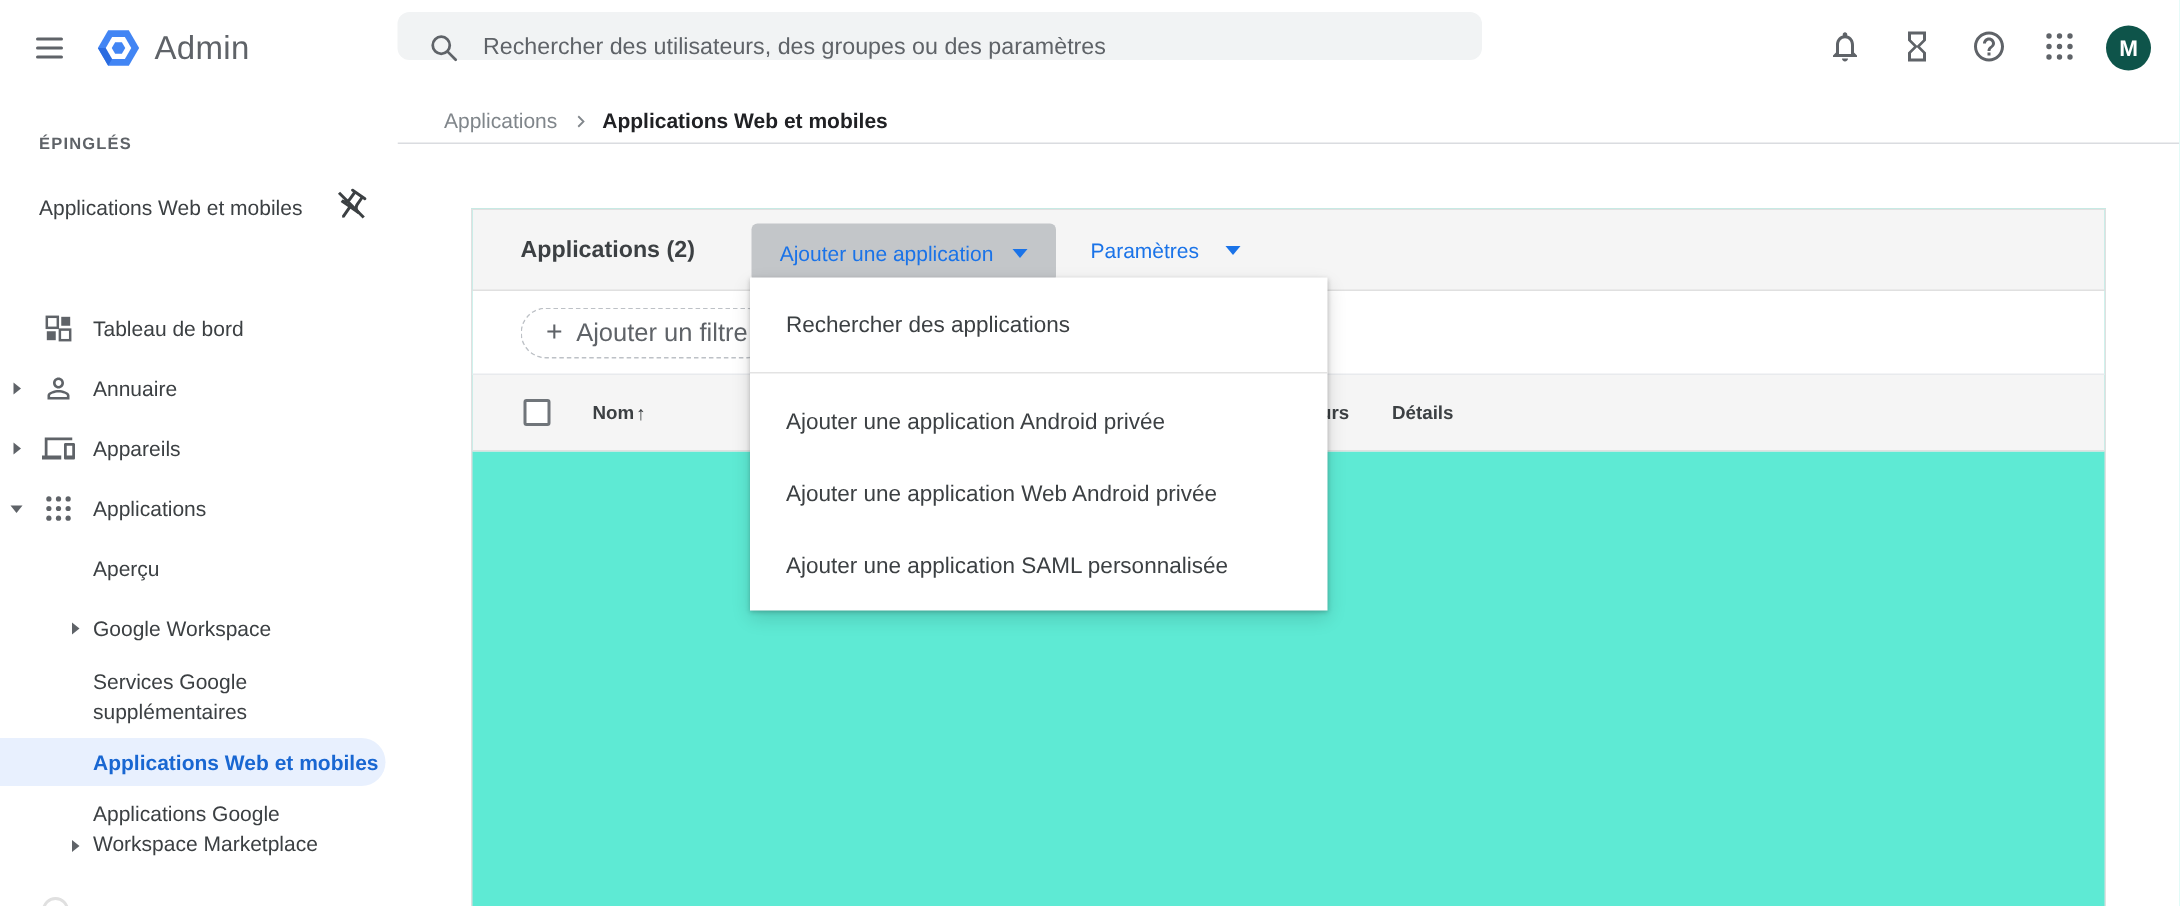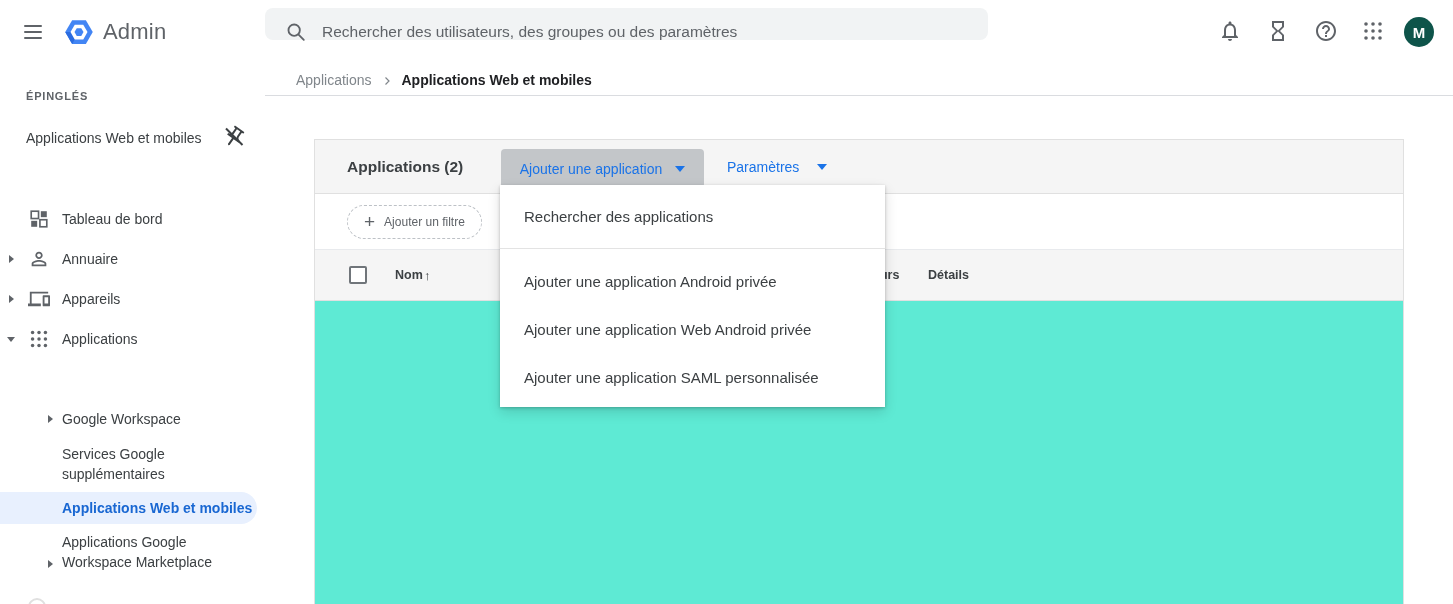--- a/index.html
+++ b/index.html
@@ -56,21 +56,21 @@
   .add-app-btn { position:absolute; left:186px; top:9px; width:203px; height:39px; background:#c3c6c9; border:none; border-radius:4px;
     display:flex; align-items:center; justify-content:center; gap:13px; cursor:pointer; font-family:inherit; }
   .add-app-btn .btn-label, .settings-btn .btn-label { font-size:14px; color:#1a73e8; }
   .caret { width:0; height:0; border-left:5px solid transparent; border-right:5px solid transparent; border-top:6px solid #1a73e8; }
   .settings-btn { position:absolute; left:412px; top:0; height:54px; background:none; border:none; display:flex; align-items:center; gap:18px;
     cursor:pointer; font-family:inherit; }
   .filter-row { position:relative; height:56px; background:#fff; border-bottom:1px solid #e8eaed; }
   .filter-pill { position:absolute; left:32px; top:11px; height:34px; border:1px dashed #bdc1c6; border-radius:17px; background:#fff;
     display:inline-flex; align-items:center; padding:0 16px; gap:9px; cursor:pointer; font-family:inherit; }
   .filter-plus { font-size:19px; color:#5f6368; line-height:1; margin-top:-2px; }
-  .filter-label { font-size:12px; color:#5f6368; }
+  .filter-label { font-size:17px; color:#5f6368; }
   .table-header { position:relative; height:51px; background:#f5f5f5; border-bottom:1px solid #e0e0e0; }
   .th-checkbox { position:absolute; left:34px; top:16px; width:18px; height:18px; border:2px solid #70757a; border-radius:2px; background:#fff; cursor:pointer; }
   .th-name { position:absolute; left:80px; top:0; line-height:51px; font-size:12.5px; font-weight:bold; color:#3c4043; cursor:pointer; }
   .th-sort { position:absolute; left:109px; top:0; line-height:51px; font-size:13px; color:#3c4043; }
   .th-users { position:absolute; left:558px; top:0; line-height:51px; font-size:12.5px; font-weight:bold; color:#3c4043; }
   .th-details { position:absolute; left:613px; top:0; line-height:51px; font-size:12.5px; font-weight:bold; color:#3c4043; }
 
   
   .menu { position:absolute; left:500px; top:185px; width:385px; background:#fff; z-index:10;
     box-shadow:0 1px 3px rgba(0,0,0,.22), 0 5px 12px rgba(0,0,0,.14); }
@@ -202,20 +202,23 @@
         <circle cx="5" cy="12" r="1.9"></circle>
           <circle cx="12" cy="12" r="1.9"></circle>
           <circle cx="19" cy="12" r="1.9"></circle>
         <circle cx="5" cy="19" r="1.9"></circle>
           <circle cx="12" cy="19" r="1.9"></circle>
           <circle cx="19" cy="19" r="1.9"></circle>
       </svg>
       <span class="sb-label">Applications</span>
     </div>
 
+    <div class="sb-row" style="top:295px">
+      <span class="sb-label">Aperçu</span>
+    </div>
 
     <div class="sb-row" style="top:335px">
       <span class="tri-right tri-sub"></span>
       <span class="sb-label">Google Workspace</span>
     </div>
 
     <div class="sb-sub" style="top:378px; height:48px">
       <span class="sub-label" style="top:2px">Services Google supplémentaires</span>
     </div>
 

